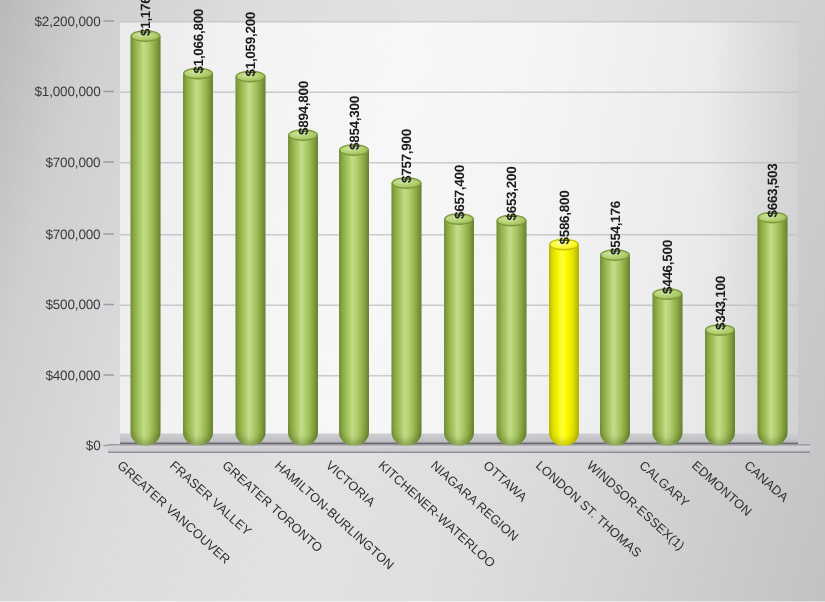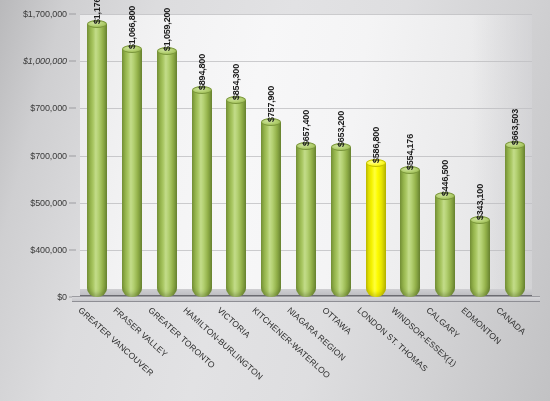--- a/index.html
+++ b/index.html
@@ -242,23 +242,23 @@
       <div class="y-tick-label" style="top: 297px;">$0</div>
       <div class="y-tick-mark" style="top: 297px;"></div>
       <div class="y-tick-label" style="top: 249.833px;">$400,000</div>
       <div class="y-tick-mark" style="top: 249.833px;"></div>
       <div class="y-tick-label" style="top: 202.667px;">$500,000</div>
       <div class="y-tick-mark" style="top: 202.667px;"></div>
       <div class="y-tick-label" style="top: 155.5px;">$700,000</div>
       <div class="y-tick-mark" style="top: 155.5px;"></div>
       <div class="y-tick-label" style="top: 108.333px;">$700,000</div>
       <div class="y-tick-mark" style="top: 108.333px;"></div>
-      <div class="y-tick-label" style="top: 61.1667px; font-style: italic;">$1,000,000</div>
+      <div class="y-tick-label" style="top: 61.1667px;">$1,000,000</div>
       <div class="y-tick-mark" style="top: 61.1667px;"></div>
-      <div class="y-tick-label" style="top: 14px;">$1,700,000</div>
+      <div class="y-tick-label" style="top: 14px;">$2,200,000</div>
       <div class="y-tick-mark" style="top: 14px;"></div>
     </div>
 
   <div id="floor">
     <div id="floor-top"></div>
     <div id="floor-dark-line"></div>
     <div id="floor-front"></div>
   </div>
 
   <div id="bars-layer">

